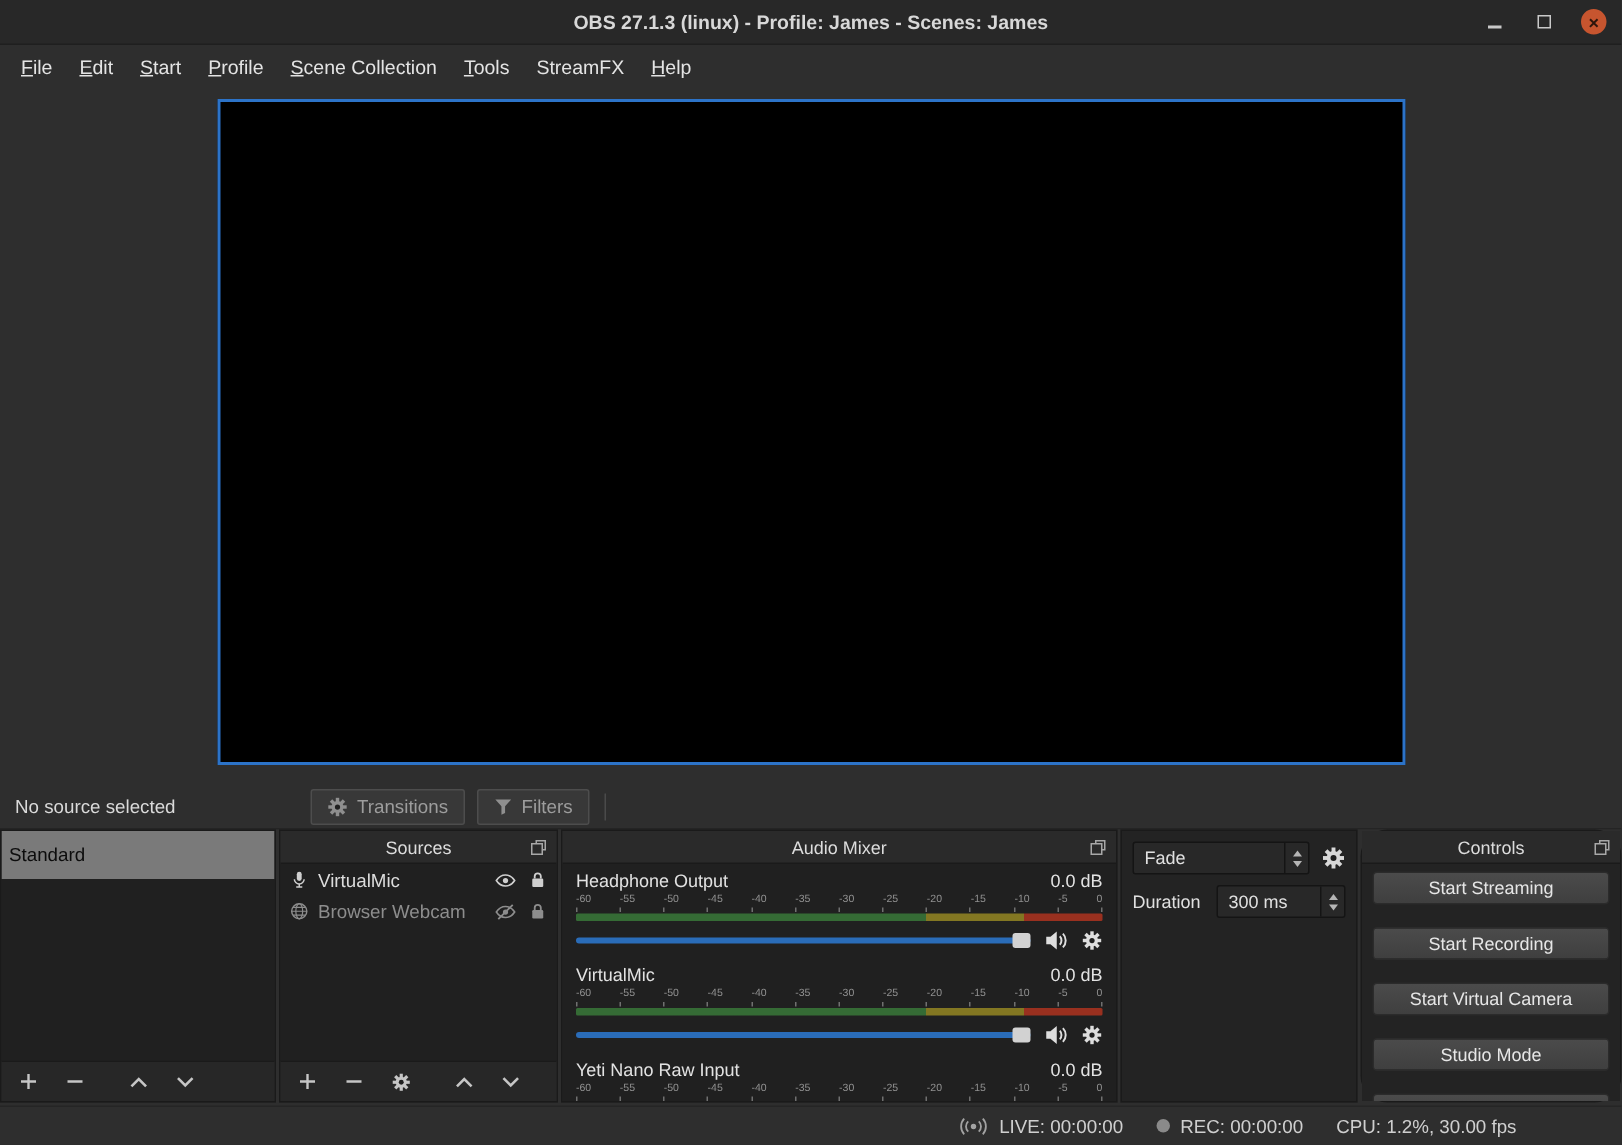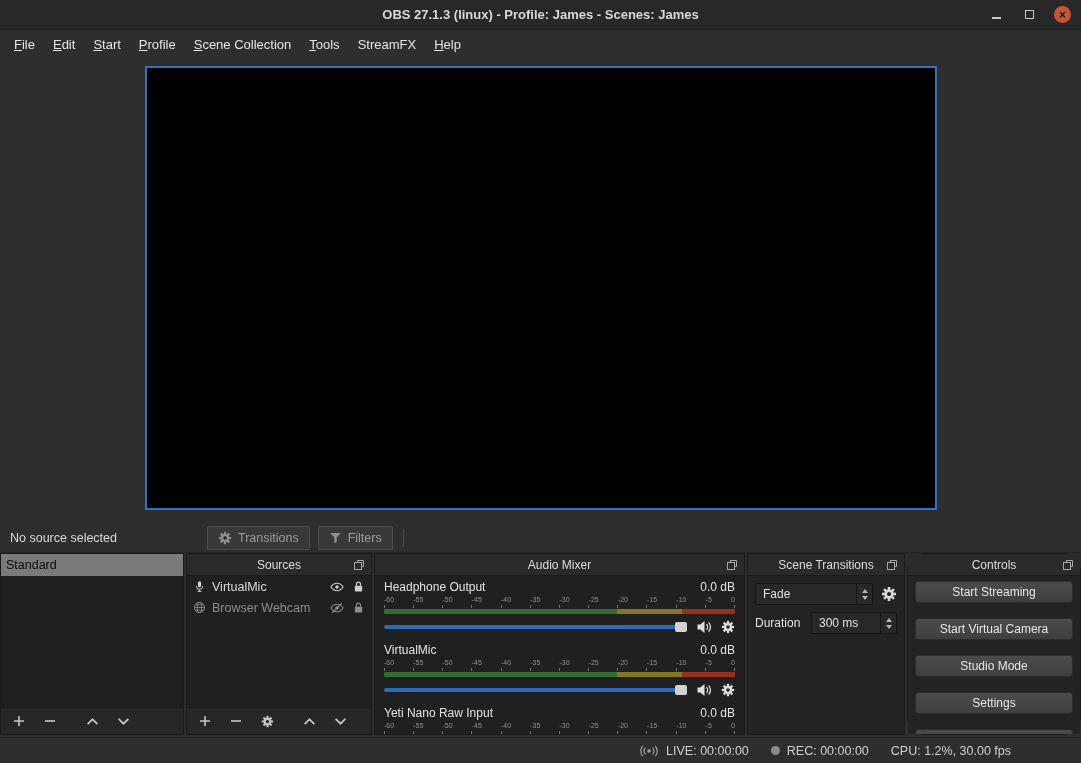--- a/index.html
+++ b/index.html
@@ -47,21 +47,21 @@
                   font-size:12px; color:#dcdcdc; }
   .pop-btn { position:absolute; right:5px; top:50%; transform:translateY(-50%); width:14px; height:14px;
              display:flex; align-items:center; justify-content:center; color:#a8a8a8; }
   .panel-body { flex:1; overflow:hidden; background:#202020; }
   .panel-footer { flex:none; height:27px; background:#272727; border-top:1px solid #1a1a1a;
                   display:flex; align-items:center; padding:0 11px; gap:17px; }
   .ft-btn { display:flex; align-items:center; justify-content:center; color:#c6c6c6; width:14px; height:14px; }
   .ft-gap { margin-left:11px; }
 
   
-  .scene-row { height:22px; display:flex; align-items:center; padding:4px 5px; font-size:12.5px; color:#dcdcdc; }
+  .scene-row { height:32px; display:flex; align-items:center; padding:4px 5px; font-size:12.5px; color:#dcdcdc; }
   .scene-row.selected { background:#7a7a7a; color:#0c0c0c; }
 
   
   .src-row { height:21px; display:flex; align-items:center; gap:6px; padding:0 6px; font-size:12.5px; color:#dcdcdc; }
   .src-row .ic { color:#cfcfcf; }
   .src-label { flex:1; white-space:nowrap; overflow:hidden; }
   .src-icons { display:flex; align-items:center; gap:8px; }
   .src-row.dim { color:#8d8d8d; }
   .src-row.dim .ic { color:#8d8d8d; }
 
@@ -489,28 +489,20 @@
               <span></span>
               <span></span>
             </div>
 
         </div>
 
       </div>
     </section>
 
     <section class="panel p-trans">
-      <div class="panel-header">
-        <span>Scene Transitions</span>
-        <span class="pop-btn">
-            <svg class="ic ic-12">
-              <use href="#i-pop"></use>
-            </svg>
-          </span>
-      </div>
       <div class="panel-body trans-body">
         <div class="trans-row">
           <div class="select">
             <span class="sel-label">Fade</span>
             <span class="spin-col">
               <span class="tri-up"></span>
               <span class="tri-down"></span>
             </span>
           </div>
           <span class="trans-gear">
@@ -536,20 +528,21 @@
       <div class="panel-header">
         <span>Controls</span>
         <span class="pop-btn">
             <svg class="ic ic-12">
               <use href="#i-pop"></use>
             </svg>
           </span>
       </div>
       <div class="panel-body controls-body">
         <div class="ctl-btn">Start Streaming</div>
+        <div class="ctl-btn">Start Recording</div>
         <div class="ctl-btn">Start Virtual Camera</div>
         <div class="ctl-btn">Studio Mode</div>
         <div class="ctl-btn">Settings</div>
         <div class="ctl-btn">Exit</div>
       </div>
     </section>
 
   </div>
 
   <div class="statusbar">

